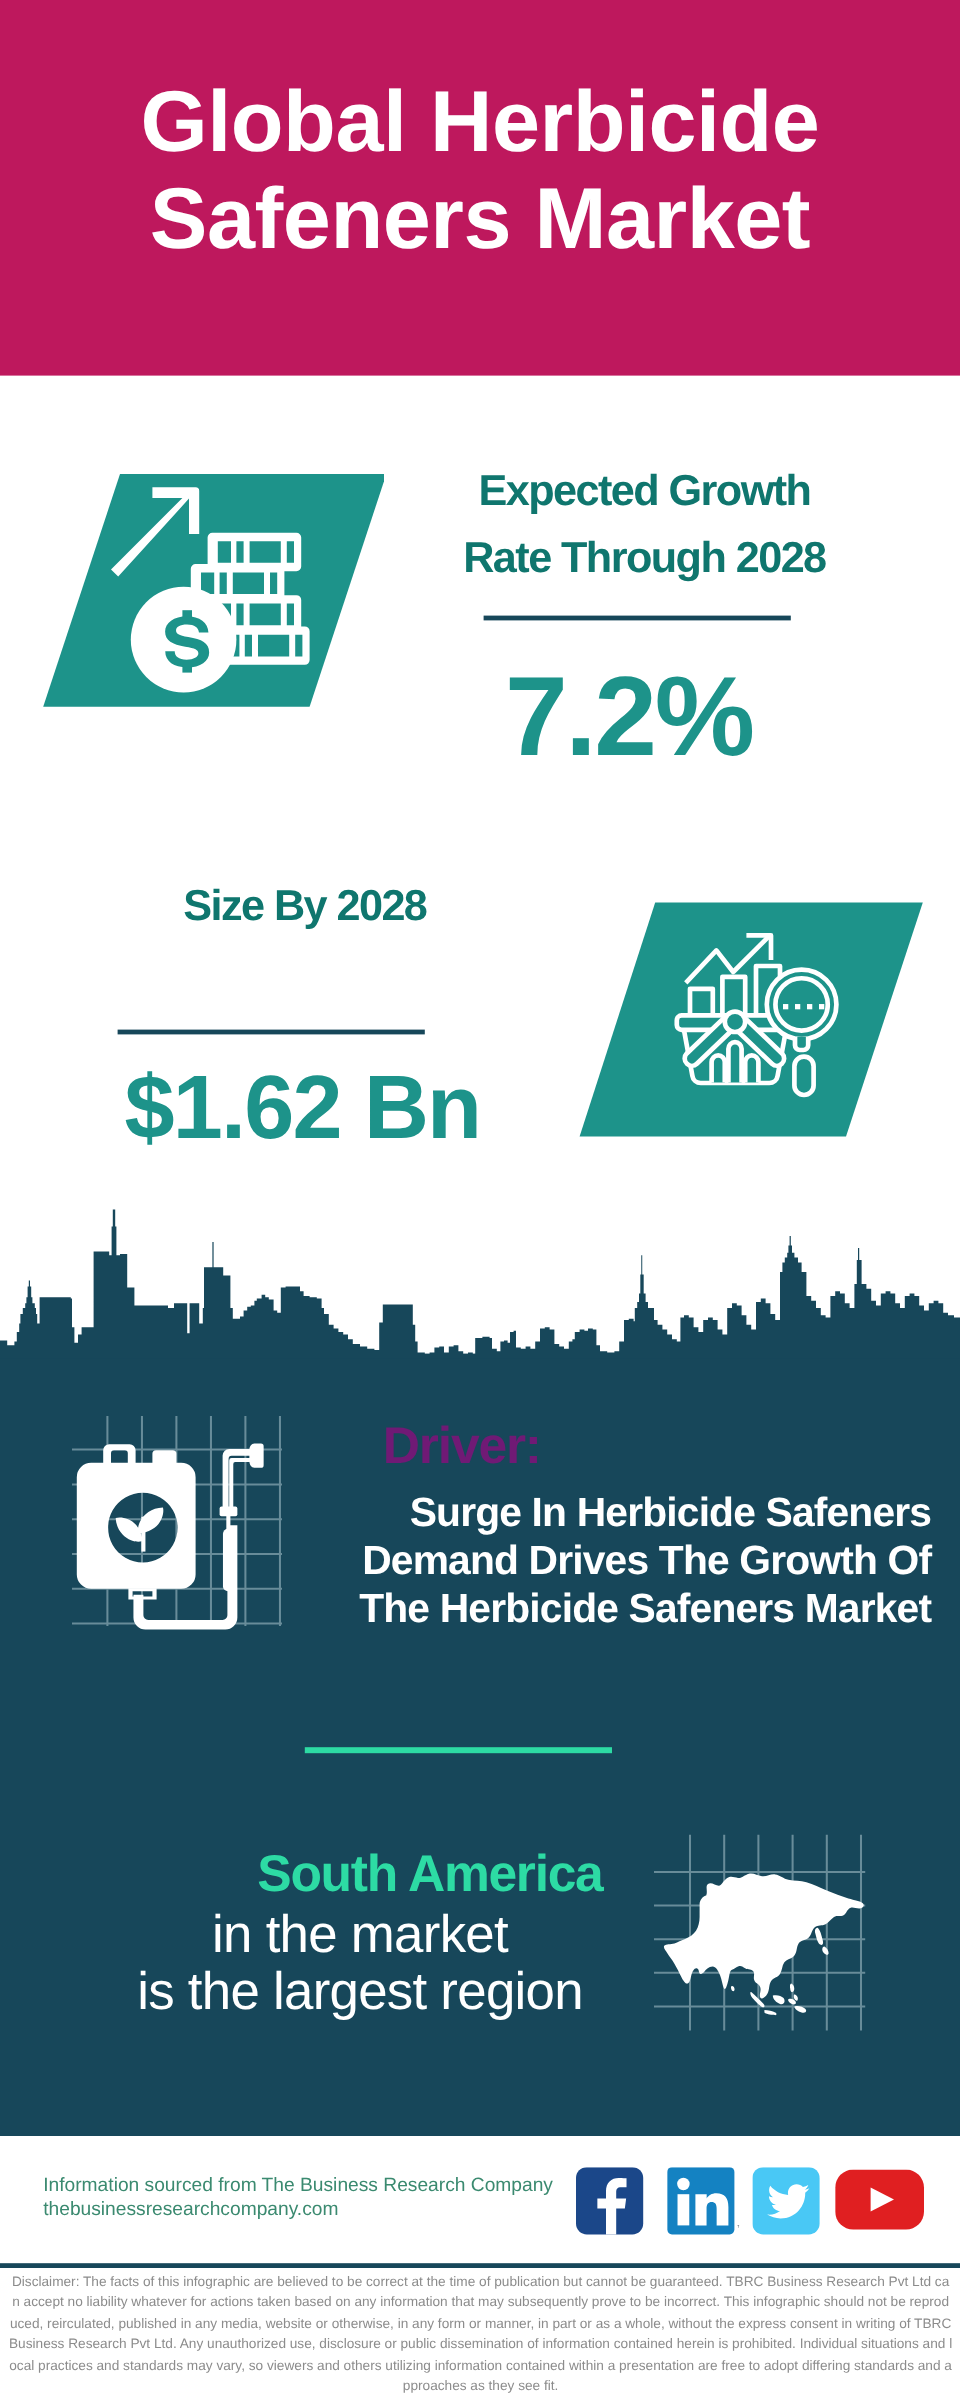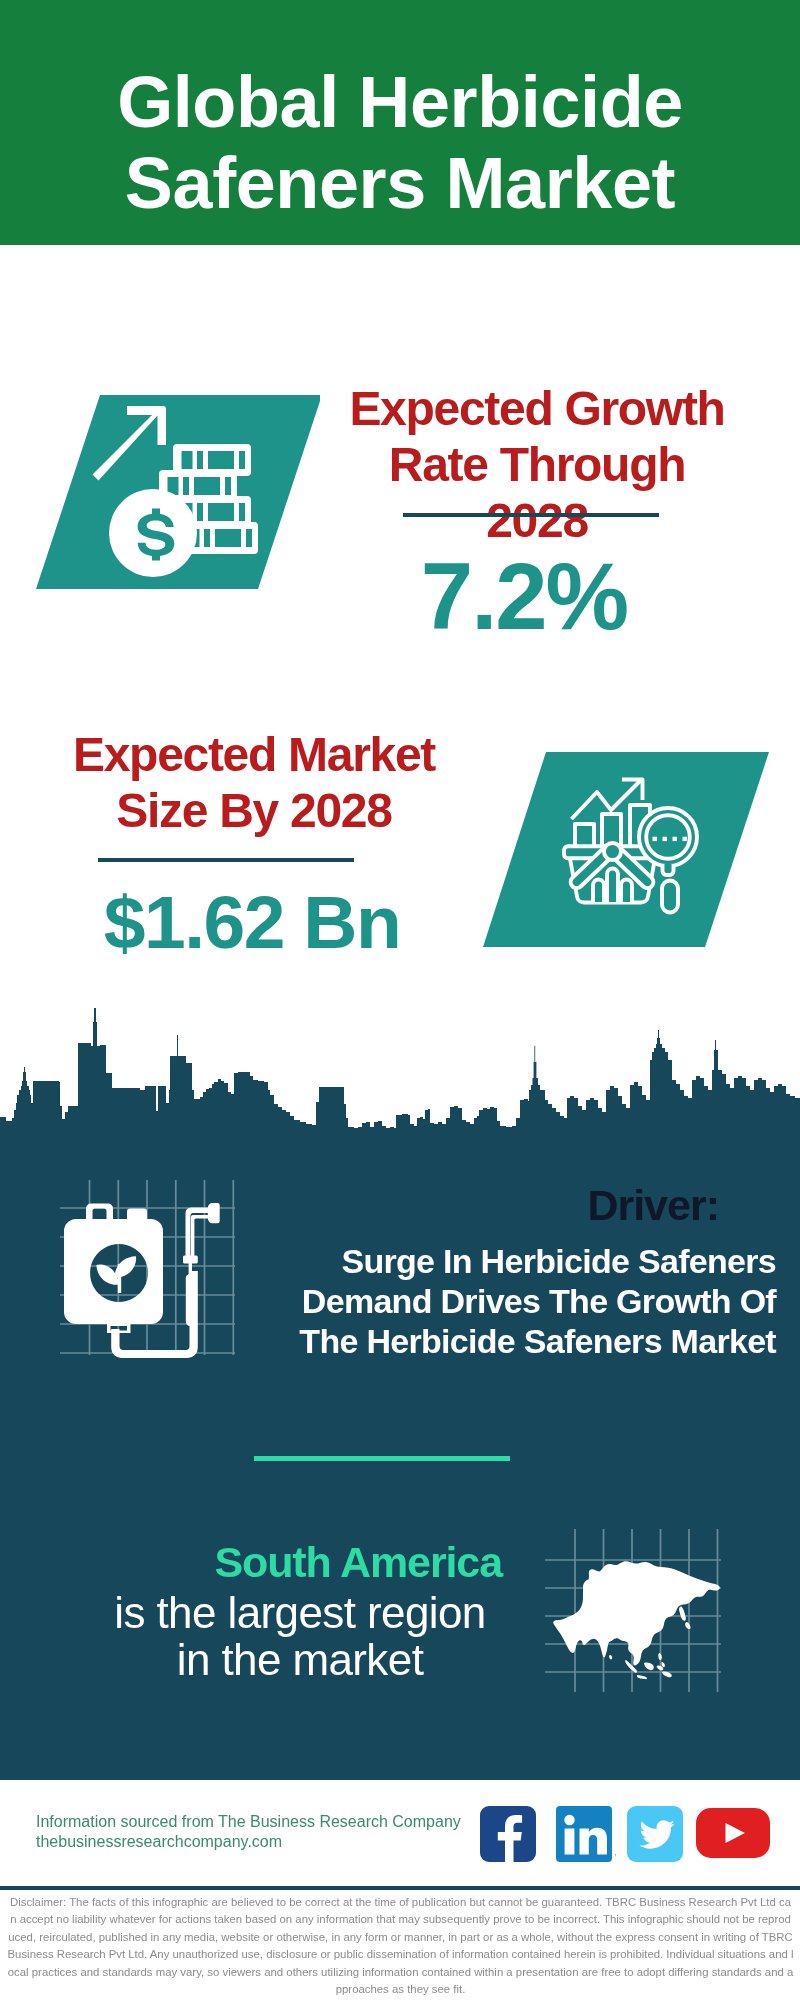--- a/index.html
+++ b/index.html
@@ -1,33 +1,33 @@
 <!DOCTYPE html>
 <html><head>
 <meta charset="utf-8">
 <style>
   html,body{margin:0;padding:0;}
   body{width:800px;height:2000px;background:#ffffff;font-family:"Liberation Sans",sans-serif;overflow:hidden;}
   .page{position:relative;width:800px;height:2000px;background:#ffffff;}
 
   
-  .header{position:absolute;left:0;top:0;width:800px;height:245px;background:#15803d;text-decoration:underline;}
+  .header{position:absolute;left:0;top:0;width:800px;height:313px;background:#be185d;text-decoration:underline;}
   .header-title{position:absolute;left:0;top:62px;width:800px;text-align:center;color:#ffffff;
     font-size:72px;font-weight:bold;line-height:81px;letter-spacing:-0.4px;}
 
   
-  .stat-head{position:absolute;color:#b91c1c;font-size:48px;font-weight:bold;line-height:56px;text-align:center;letter-spacing:-1.3px;}
+  .stat-head{position:absolute;color:#0f766e;font-size:36px;font-weight:bold;line-height:56px;text-align:center;letter-spacing:-1.3px;}
   .rule{position:absolute;height:4px;background:#17475a;}
   .stat-val{position:absolute;color:#1d938a;font-size:94px;font-weight:bold;text-align:center;line-height:94px;letter-spacing:-2px;}
 
   
   .band{position:absolute;left:0;width:800px;background:#17475a;}
 
   
-  .driver-label{position:absolute;color:#0f172a;font-size:43px;font-weight:bold;text-align:right;letter-spacing:-1px;}
+  .driver-label{position:absolute;color:#701a75;font-size:43px;font-weight:bold;text-align:left;letter-spacing:-1px;}
   .driver-text{position:absolute;color:#ffffff;font-size:34px;font-weight:bold;line-height:40px;text-align:right;letter-spacing:-0.7px;}
   .mint-rule{position:absolute;height:5px;background:#2ddba4;}
 
   
   .region-name{position:absolute;color:#2ddba4;font-size:43px;font-weight:bold;text-align:right;letter-spacing:-1.1px;}
   .region-text{position:absolute;color:#ffffff;font-size:44px;font-weight:normal;line-height:47px;text-align:center;letter-spacing:-0.6px;}
 
   
   .src-text{position:absolute;color:#3b8a70;font-size:16px;line-height:20px;}
   .disclaimer{position:absolute;color:#8c8c8c;font-size:11.38px;line-height:17.4px;text-align:center;word-break:break-all;}
@@ -78,21 +78,20 @@
     <div class="stat-head" style="left:337px;top:381px;width:400px;">
       <div>Expected Growth</div>
       <div>Rate Through 2028</div>
     </div>
     <div class="rule" style="left:403px;top:513px;width:256px;"></div>
     <div class="stat-val" style="left:324px;top:550px;width:400px;">7.2%</div>
   </div>
 
   <div>
     <div class="stat-head" style="left:54px;top:727px;width:400px;">
-      <div>Expected Market</div>
       <div>Size By 2028</div>
     </div>
     <div class="rule" style="left:98px;top:858px;width:256px;"></div>
     <div class="stat-val" style="left:52px;top:885px;width:400px;font-size:75px;line-height:75px;letter-spacing:-1.5px;">$1.62 Bn</div>
 
     <svg width="300" height="210" viewBox="475 745 300 210" style="position:absolute;left:475px;top:745px;">
       <polygon points="546,752 769,752 705,947 483,947" fill="#1d938a"></polygon>
       <g fill="none" stroke="#ffffff" stroke-width="3.9" stroke-linejoin="round" stroke-linecap="butt">
 
         <polyline points="571.5,819 597,792 611,810 641,780"></polyline>
@@ -173,22 +172,22 @@
       <div>Surge In Herbicide Safeners</div>
       <div>Demand Drives The Growth Of</div>
       <div>The Herbicide Safeners Market</div>
     </div>
     <div class="mint-rule" style="left:254px;top:1456px;width:256px;"></div>
   </div>
 
   <div>
     <div class="region-name" style="left:102px;top:1538px;width:400px;">South America</div>
     <div class="region-text" style="left:100px;top:1589px;width:400px;">
+      <div>in the market</div>
       <div>is the largest region</div>
-      <div>in the market</div>
     </div>
     <svg width="200" height="180" viewBox="540 1520 200 180" style="position:absolute;left:540px;top:1520px;">
       <g stroke="#688c99" stroke-width="1.7">
         <path d="M575,1529 V1692 M603.5,1529 V1692 M632,1529 V1692 M660.5,1529 V1692 M689,1529 V1692 M717.5,1529 V1692"></path>
         <path d="M545,1560 H721 M545,1588 H721 M545,1616 H721 M545,1644 H721 M545,1672 H721"></path>
       </g>
       <path fill="#ffffff" d="M583,1587 C583,1583 586,1580 588.5,1579.5 C590,1576 587.5,1572 590,1570 C592.5,1568 596,1571 599,1571.5 C601.5,1571 603,1567 606,1565 C609,1563 612,1564.5 615,1565 C618,1565.5 620.5,1562.5 624,1561.5 C628,1560.5 631,1563 635,1563.5 C639,1564 642,1561.5 646,1562 C650,1562.5 653,1565.5 657,1566.5 C662,1567.5 667,1567 672,1568.5 C678,1570 683,1573 689,1575.5 C695,1578 701,1580 707,1582 C712,1583.5 717,1584 719,1586 C721,1588 719,1590.5 716,1590.5 C713,1590.5 711,1589 708.5,1590 C706,1591 705.5,1594.5 703,1596 C700.5,1597.5 697.5,1596 695,1597.5 C692.5,1599 691,1602 688,1603.5 C685,1605 681.5,1604 679,1606 C676.5,1608 676.5,1612 674,1614.5 C671.5,1617 667.5,1616.5 665.5,1619.5 C663.5,1622.5 664.5,1626.5 662,1629.5 C659.5,1632.5 655.5,1632.5 653.5,1635.5 C651.5,1638.5 652,1642 650,1645 C648,1648 644.5,1648 642.5,1651 C640.5,1654 641.5,1658 639.5,1661.5 C637.5,1665 634.5,1666.5 633.5,1664.5 C632.5,1662 634.5,1659 633.5,1656 C632.5,1653 629.5,1653 628.5,1650 C627.5,1647 629.5,1644.5 627.5,1642.5 C625.5,1640.5 622.5,1641.5 620.5,1640 C618.5,1638.5 617.5,1638 615.5,1638.5 C613.5,1639 612,1641 610,1641.5 C608,1642 608,1646 607,1650 C606,1654 605,1657.5 604,1657.5 C603,1657.5 602,1653 601,1649 C600,1645 598,1641 596,1639.5 C594,1638 591.5,1639 589.5,1640.5 C587.5,1642 586,1645 584,1645 C582,1645 583,1641.5 581,1640.5 C579,1639.5 577,1642.5 576,1646.5 C575,1650.5 574.5,1653 572.5,1653 C570.5,1653 568.5,1649 566.5,1645 C564.5,1641 562.5,1637 560.5,1634 C559,1631.5 557,1629.5 556,1627.5 C555,1625.5 552.5,1623.5 553.5,1621.5 C555,1619.5 559,1620.5 562,1619.5 C565,1618.5 567.5,1617 570.5,1616 C574.5,1614.5 578,1612 580,1609 C582,1606 583,1601.5 583,1597.5 C583,1593.5 583,1590 583,1587 Z M681.5,1606.5 C683.5,1608.5 684.5,1612.5 685.5,1616.5 C686.5,1619.5 685.5,1621.5 683.5,1620.5 C681.5,1619.5 680.5,1615.5 679.5,1611.5 C678.5,1608.5 679.5,1606.5 681.5,1606.5 Z M687,1622 C689,1623 690.5,1625.5 690.5,1627.5 C690.5,1629.5 688.5,1629.5 686.5,1627.5 C684.5,1625.5 685,1622 687,1622 Z M686,1597 C687.5,1599 688,1602 687,1603.5 C686,1605 684.5,1603.5 684,1601 C683.5,1599 684.5,1597 686,1597 Z M659.5,1653 C661.5,1654 662.5,1657 661.5,1659 C660.5,1661 658.5,1660 658.5,1657 C658,1655 658.5,1653 659.5,1653 Z M662.5,1662 C664.5,1663 665.5,1665 664.5,1667 C663.5,1668 661.5,1666 661.5,1664 C661.5,1662 661.5,1662 662.5,1662 Z M626,1660 C629,1662.5 633,1666.5 636,1669.5 C638,1671.5 637,1673.5 635,1672.5 C632,1670.5 628,1666.5 626,1663.5 C625,1661.5 625,1659.5 626,1660 Z M637,1675 C640,1675 644,1676 646,1677 C648,1678 647,1680 645,1679 C642,1679 638,1678 637,1677 Z M644,1663 C647,1662 651,1663 653,1665 C655,1668 653,1671 650,1670 C647,1669 644,1666 644,1663 Z M657,1666 C659,1665 662,1666 663,1668 C664,1670 662,1671 660,1670 C658,1669 656,1667 657,1666 Z M662,1672 C665,1671 669,1672 671,1674 C673,1676 671,1678 668,1677 C665,1676 662,1674 662,1672 Z M610,1655 C611.5,1655 612.5,1657 612,1658.5 C611.5,1660 610,1659.5 609.5,1658 C609,1656.5 609,1655 610,1655 Z"></path>
     </svg>
   </div>
 

